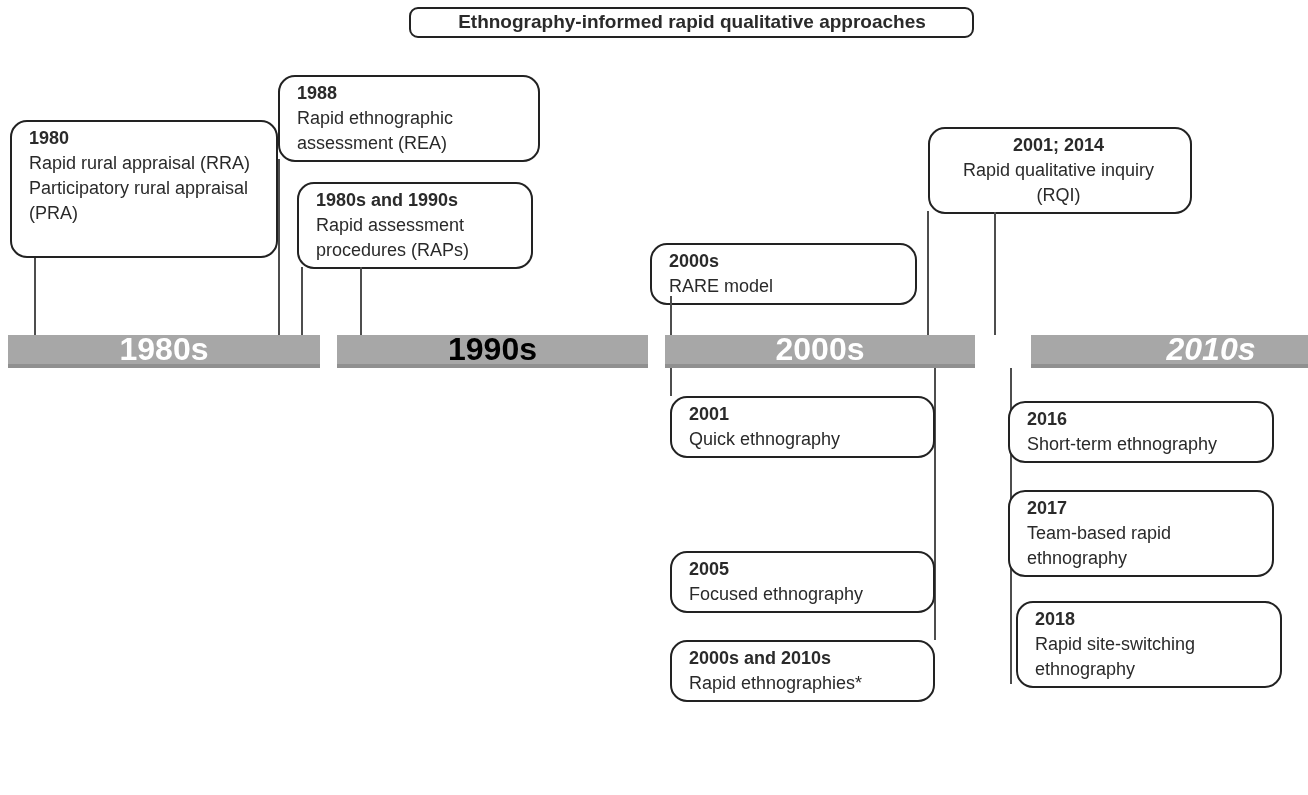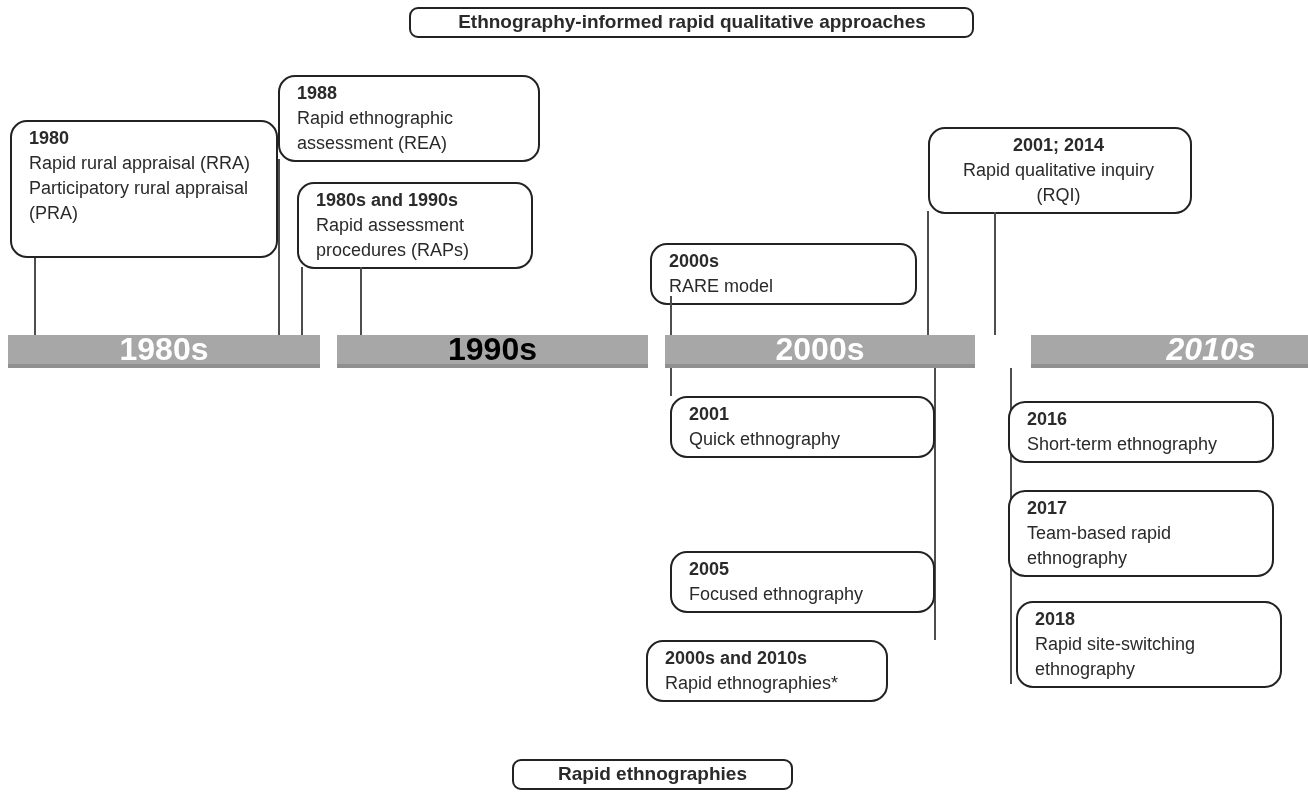--- a/index.html
+++ b/index.html
@@ -115,37 +115,34 @@
   <div class="ebox" style="left:670px;top:396px;width:265px;min-height:57px;">
     <div class="yr">2001</div>
     <div class="tx">Quick ethnography</div>
   </div>
 
   <div class="ebox" style="left:670px;top:543px;width:265px;min-height:58px;margin-top:8px;">
     <div class="yr">2005</div>
     <div class="tx">Focused ethnography</div>
   </div>
 
-  <div class="ebox" style="left:646px;top:640px;width:242px;min-height:57px;">
+  <div class="ebox" style="left:670px;top:640px;width:265px;min-height:57px;">
     <div class="yr">2000s and 2010s</div>
     <div class="tx">Rapid ethnographies*</div>
   </div>
 
   <div class="ebox" style="left:1008px;top:401px;width:266px;min-height:58px;">
     <div class="yr">2016</div>
     <div class="tx">Short-term ethnography</div>
   </div>
 
   <div class="ebox" style="left:1008px;top:490px;width:266px;min-height:85px;">
     <div class="yr">2017</div>
     <div class="tx">Team-based rapid ethnography</div>
   </div>
 
   <div class="ebox" style="left:1008px;top:601px;width:266px;min-height:85px;margin-left:8px;">
     <div class="yr">2018</div>
     <div class="tx">Rapid site-switching ethnography</div>
   </div>
 
-  <div class="label-pill" style="left:512px;top:759px;width:281px;min-height:31px;">
-    <span>Rapid ethnographies</span>
-  </div>
 
 </div>
 
 </body></html>

